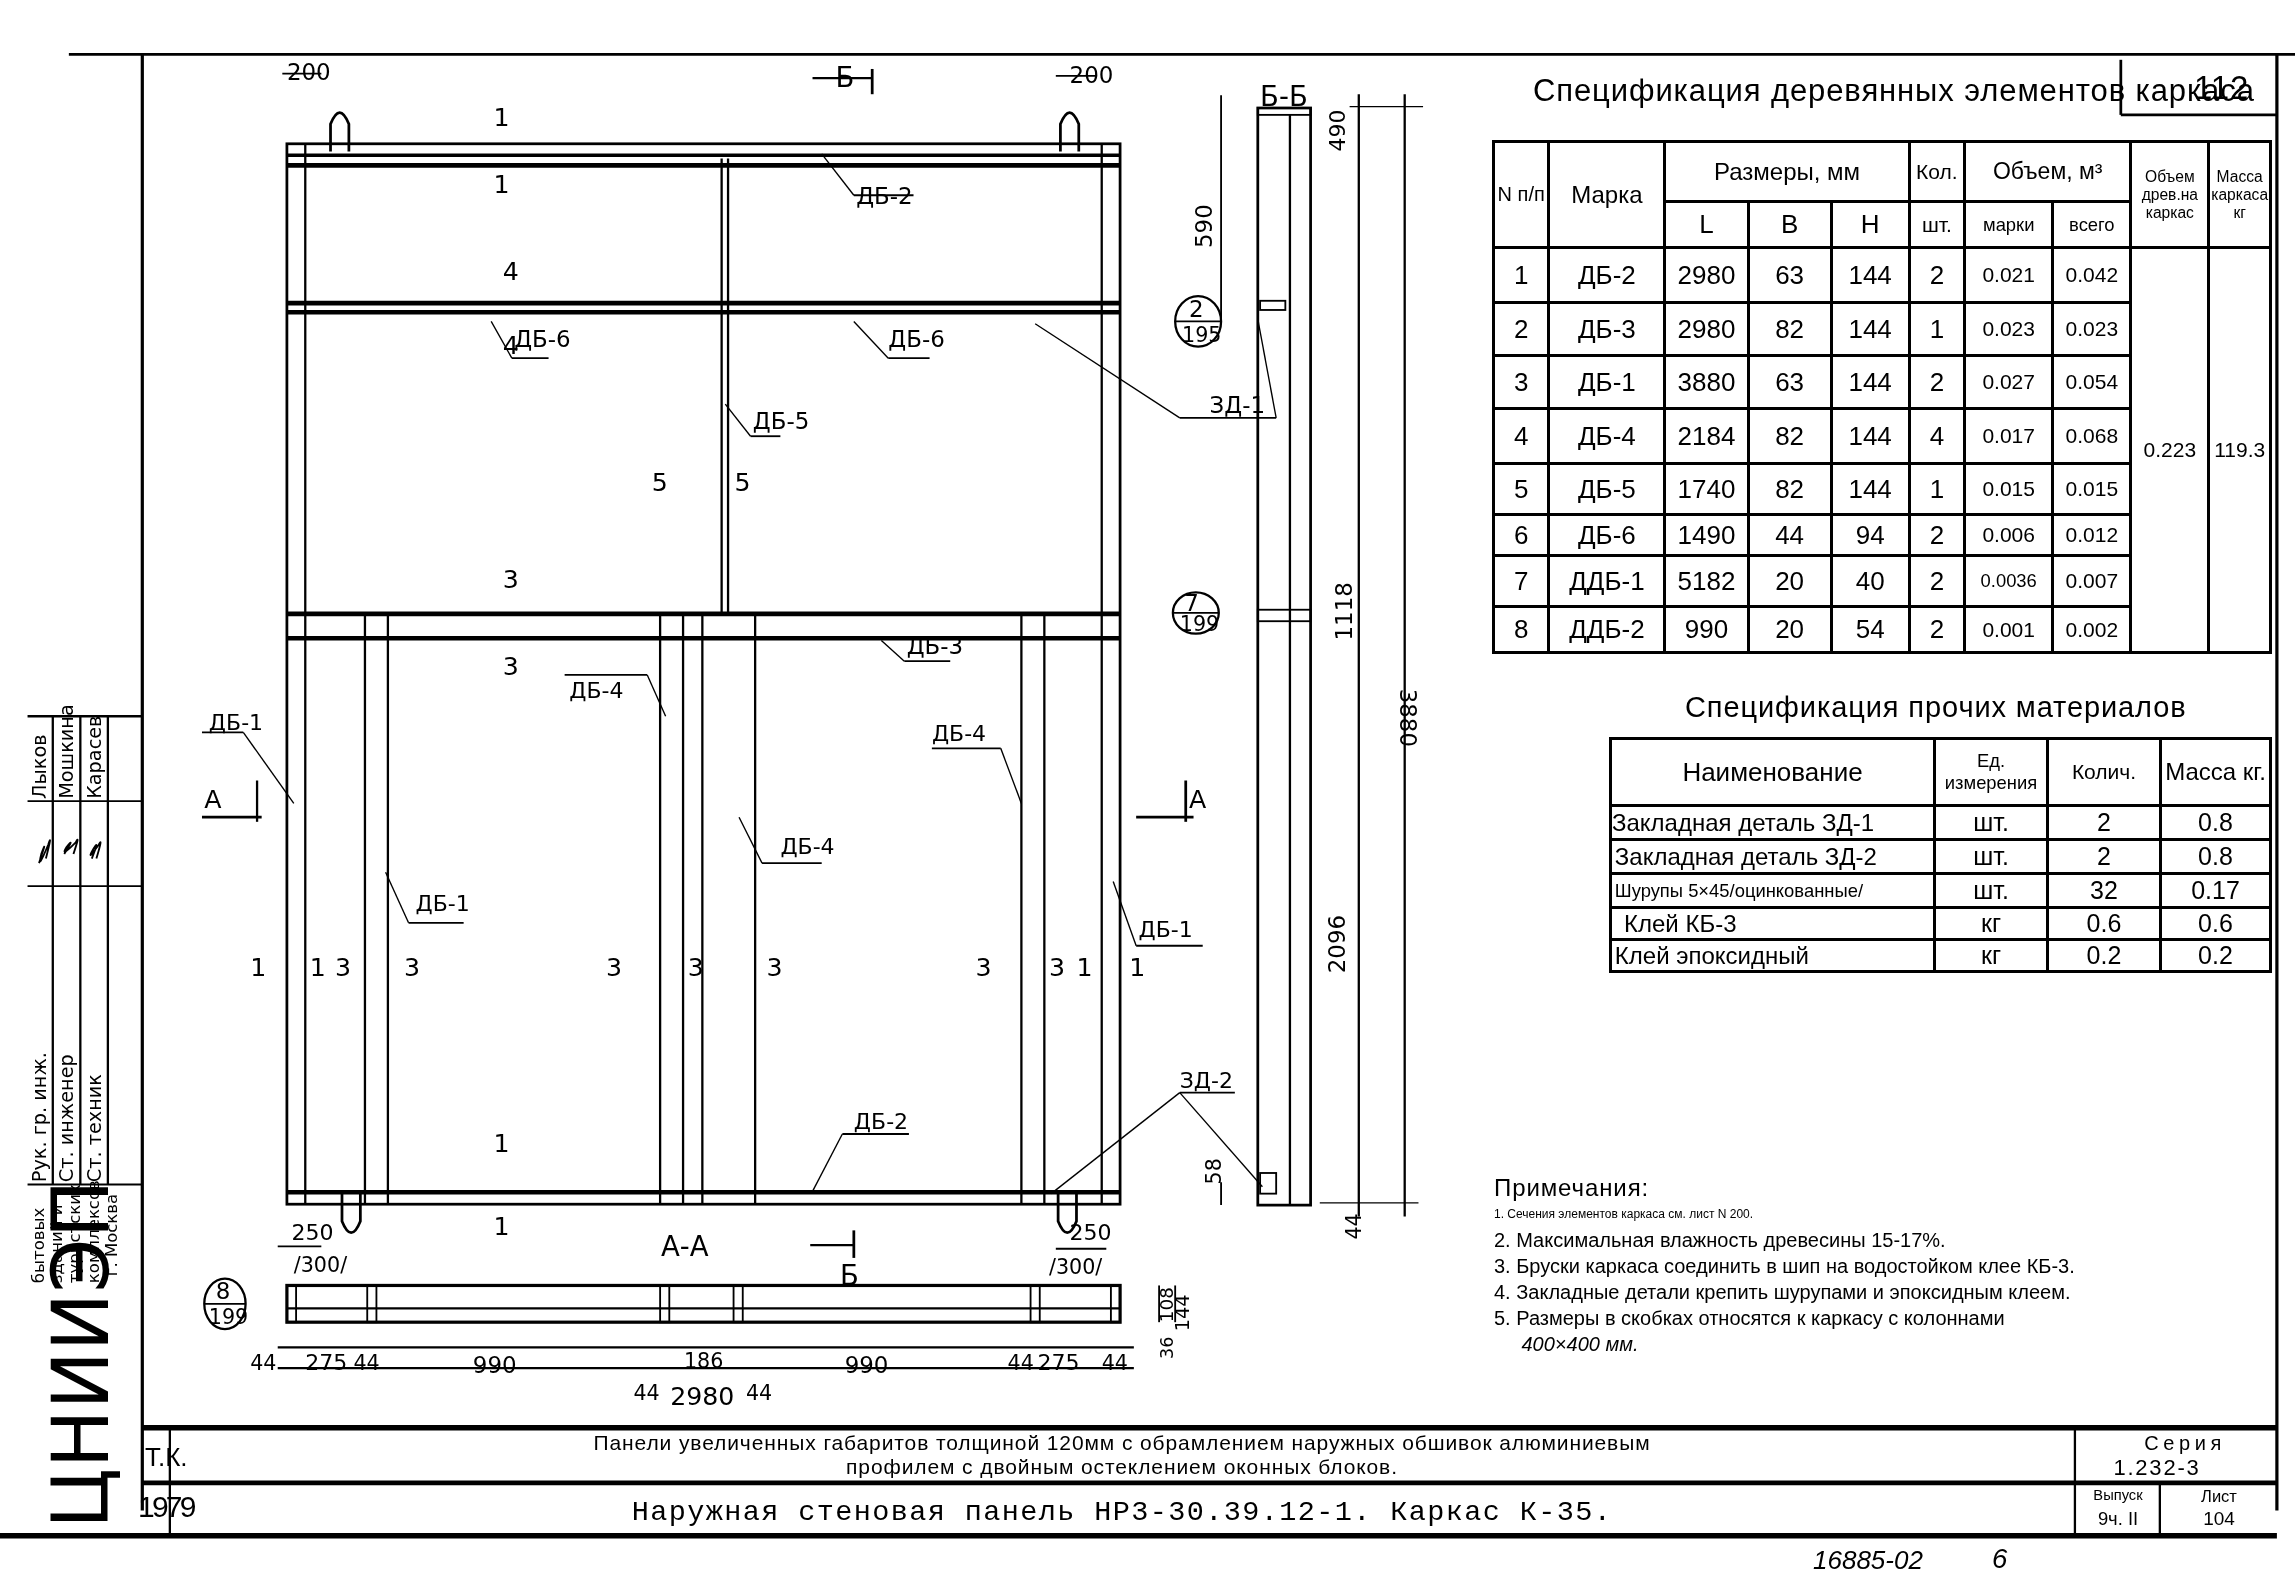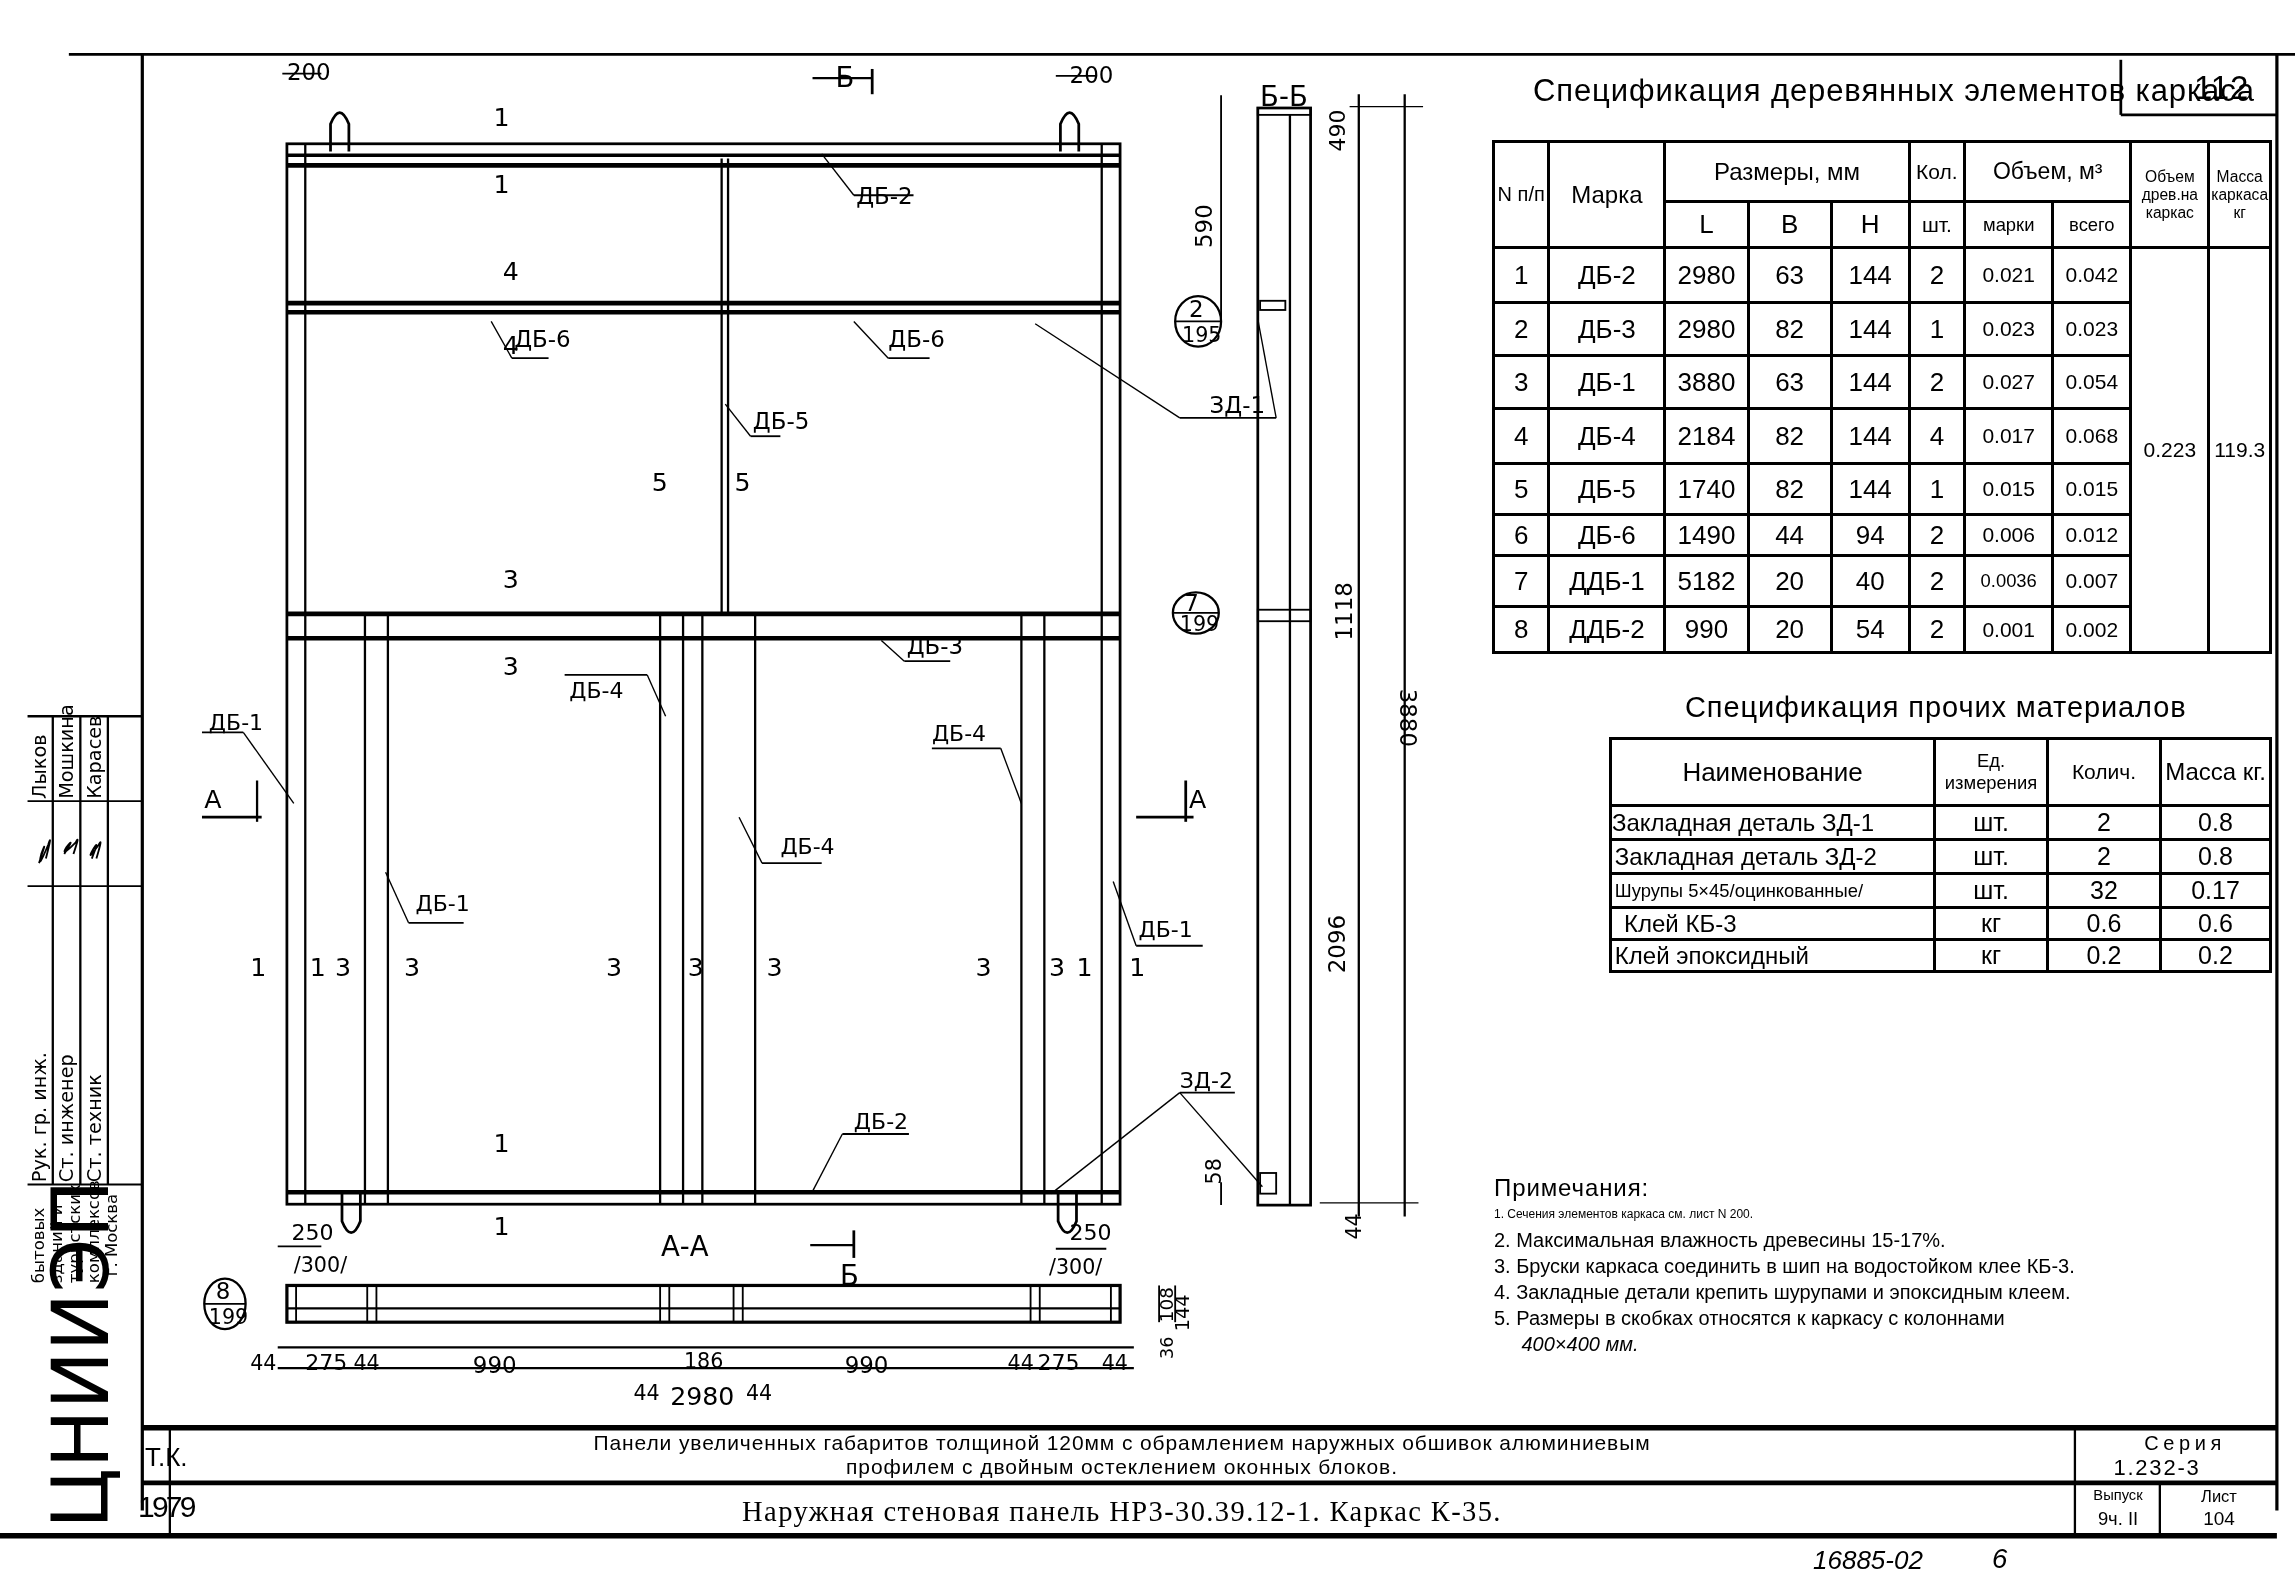--- a/index.html
+++ b/index.html
@@ -416,21 +416,21 @@
   <div style="font-size:20px;">5. Размеры в скобках относятся к каркасу с колоннами</div>
   <div style="font-size:20px;padding-left:27.5px;font-style:italic;">400×400 мм.</div>
 </div>
 
 <div class="abs" style="left:145px;top:1442px;width:25px;text-align:center;font-family:'Liberation Sans',sans-serif;font-size:26px;">Т.К.</div>
 <div class="abs" style="left:138px;top:1490px;width:32px;text-align:center;font-family:'Liberation Sans',sans-serif;font-size:30px;letter-spacing:-2.8px;">1979</div>
 <div class="abs" style="left:174px;top:1431px;width:1896px;text-align:center;font-family:'Liberation Sans',sans-serif;font-size:21px;line-height:24px;letter-spacing:0.9px;">
   <div>Панели увеличенных габаритов толщиной 120мм с обрамлением наружных обшивок алюминиевым</div>
   <div>профилем с двойным остеклением оконных блоков.</div>
 </div>
-<div class="abs" style="left:174px;top:1496px;width:1896px;text-align:center;font-family:Liberation Serif, serif;font-size:28.5px;letter-spacing:1.4px;">Наружная стеновая панель НР3-30.39.12-1. Каркас К-35.</div>
+<div class="abs" style="left:174px;top:1496px;width:1896px;text-align:center;font-family:Liberation Mono, monospace;font-size:28.5px;letter-spacing:1.4px;">Наружная стеновая панель НР3-30.39.12-1. Каркас К-35.</div>
 
 <div class="abs" style="left:2077px;top:1432px;width:216px;text-align:center;font-family:'Liberation Sans',sans-serif;font-size:20px;letter-spacing:4.6px;">Серия</div>
 <div class="abs" style="left:2077px;top:1455px;width:160px;text-align:center;font-family:'Liberation Sans',sans-serif;font-size:22px;letter-spacing:1.8px;">1.232-3</div>
 <div class="abs" style="left:2076px;top:1487px;width:84px;text-align:center;font-family:'Liberation Sans',sans-serif;font-size:14.7px;">Выпуск</div>
 <div class="abs" style="left:2076px;top:1508px;width:84px;text-align:center;font-family:'Liberation Sans',sans-serif;font-size:18.4px;">9ч. II</div>
 <div class="abs" style="left:2161px;top:1487px;width:116px;text-align:center;font-family:'Liberation Sans',sans-serif;font-size:16.5px;">Лист</div>
 <div class="abs" style="left:2161px;top:1508px;width:116px;text-align:center;font-family:'Liberation Sans',sans-serif;font-size:19px;">104</div>
 
 <div class="abs" style="left:1813px;top:1545px;font-family:'Liberation Sans',sans-serif;font-style:italic;font-size:26px;">16885-02</div>
 <div class="abs" style="left:1992px;top:1543px;font-family:'Liberation Sans',sans-serif;font-style:italic;font-size:27.5px;">6</div>

